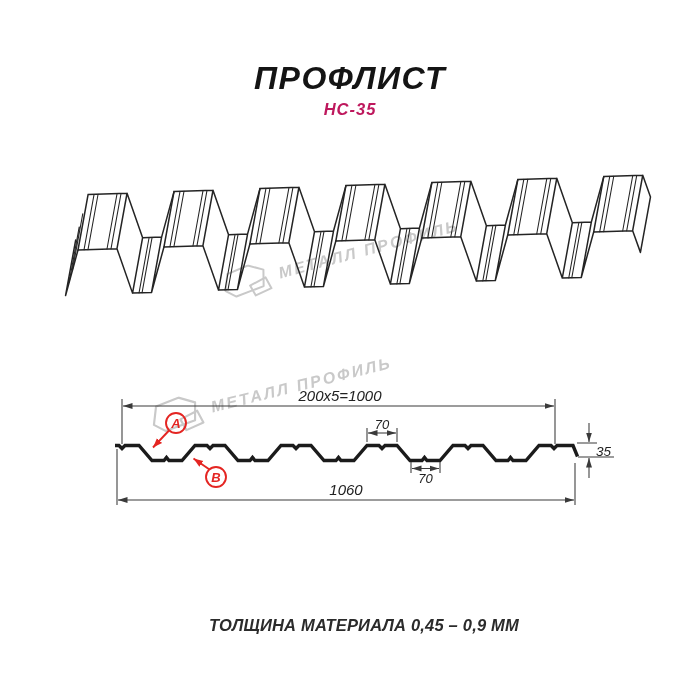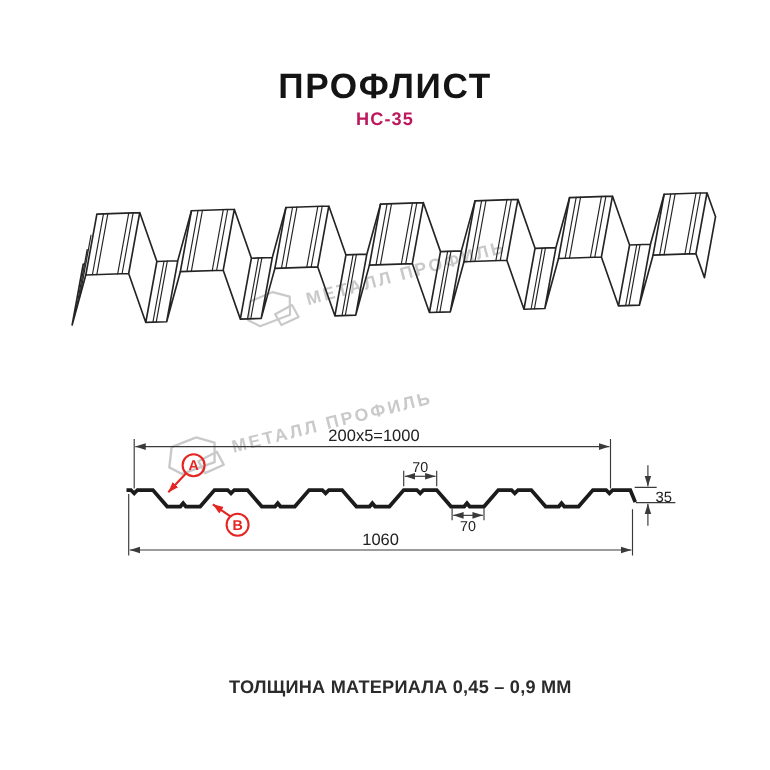--- a/index.html
+++ b/index.html
@@ -1,17 +1,17 @@
 <!DOCTYPE html>
 <html style="--line: #242424; --dim: #3a3a3a; --accent-red: #e42522; --watermark: #c9c9c9;"><head>
 <meta charset="utf-8">
 <style>
   html,body{margin:0;padding:0;background:#fff;}
   #page{position:relative;width:700px;height:700px;background:#fff;overflow:hidden;
-        font-family:"Liberation Sans",sans-serif;}
+        font-family:"Liberation Sans",sans-serif;font-style:italic;}
   .title{position:absolute;left:0;right:0;top:60px;text-align:center;
          font-size:32px;font-weight:bold;letter-spacing:1.5px;color:#141414;z-index:3;}
   .subtitle{position:absolute;left:0;right:0;top:100px;text-align:center;
          font-size:16.5px;font-weight:bold;letter-spacing:1px;color:#be185d;z-index:3;}
   .footer{position:absolute;left:0;right:0;top:616px;text-align:center;
          font-size:16.5px;font-weight:bold;letter-spacing:.2px;color:#2b2b2b;z-index:3;margin-left:28px;}
   .wm{position:absolute;display:flex;align-items:center;gap:9px;z-index:1;
       color:var(--watermark,#c9c9c9);font-weight:bold;font-size:16px;letter-spacing:2.4px;
       white-space:nowrap;transform-origin:left center;}
   .wm svg{flex:0 0 auto;}

